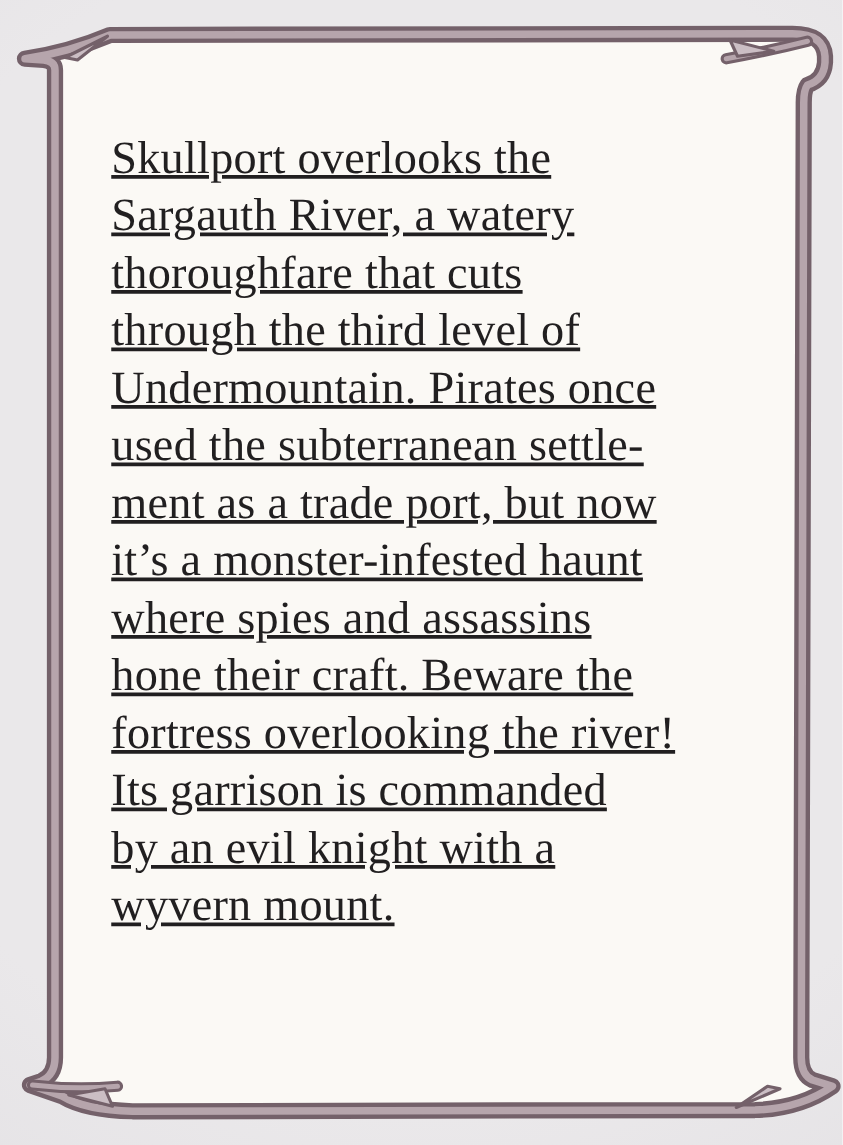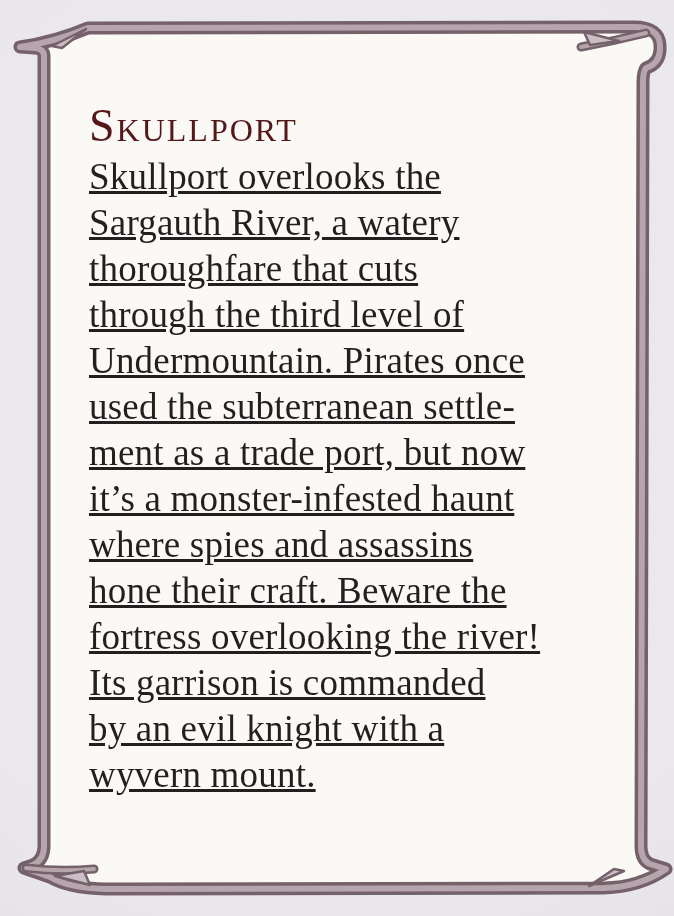--- a/index.html
+++ b/index.html
@@ -78,21 +78,20 @@
     <path class="stroke-dark" stroke-width="9" d="M 26 868 Q 60 872 94 869"></path>
     <path class="stroke-light" stroke-width="4" d="M 26 868 Q 60 872 94 869"></path>
 
     <polygon class="eye" points="52,46 86,29 62,48"></polygon>
     <polygon class="eye" points="584,32 619,41 590,45"></polygon>
     <polygon class="eye" points="624,871 589,886 614,869"></polygon>
     <polygon class="eye" points="90,885 55,876 84,871"></polygon>
   </svg>
 
   <div class="content">
-    <h1 class="title">Skullport</h1>
     <p class="body-text">Skullport overlooks the
 Sargauth River, a watery
 thoroughfare that cuts
 through the third level of
 Undermountain. Pirates once
 used the subterranean settle-
 ment as a trade port, but now
 it’s a monster-infested haunt
 where spies and assassins
 hone their craft. Beware the

